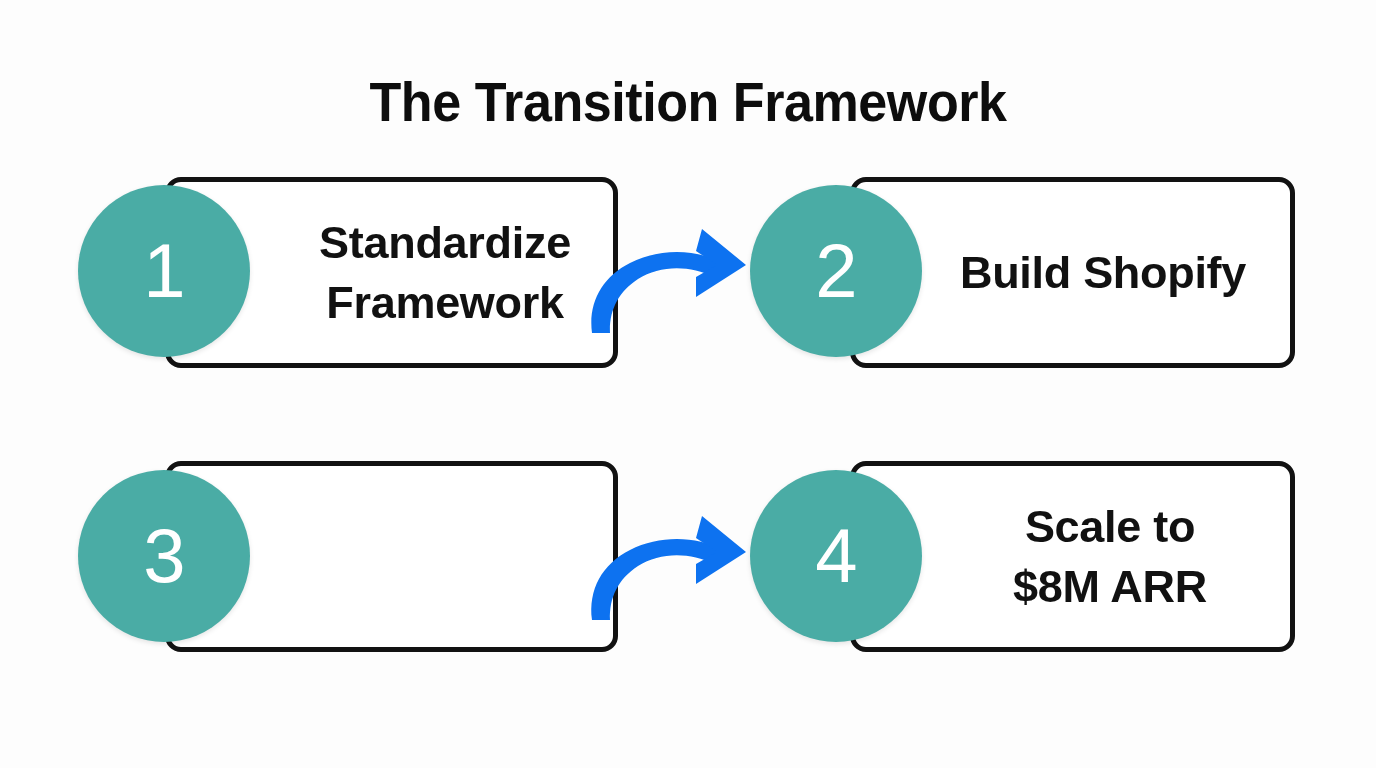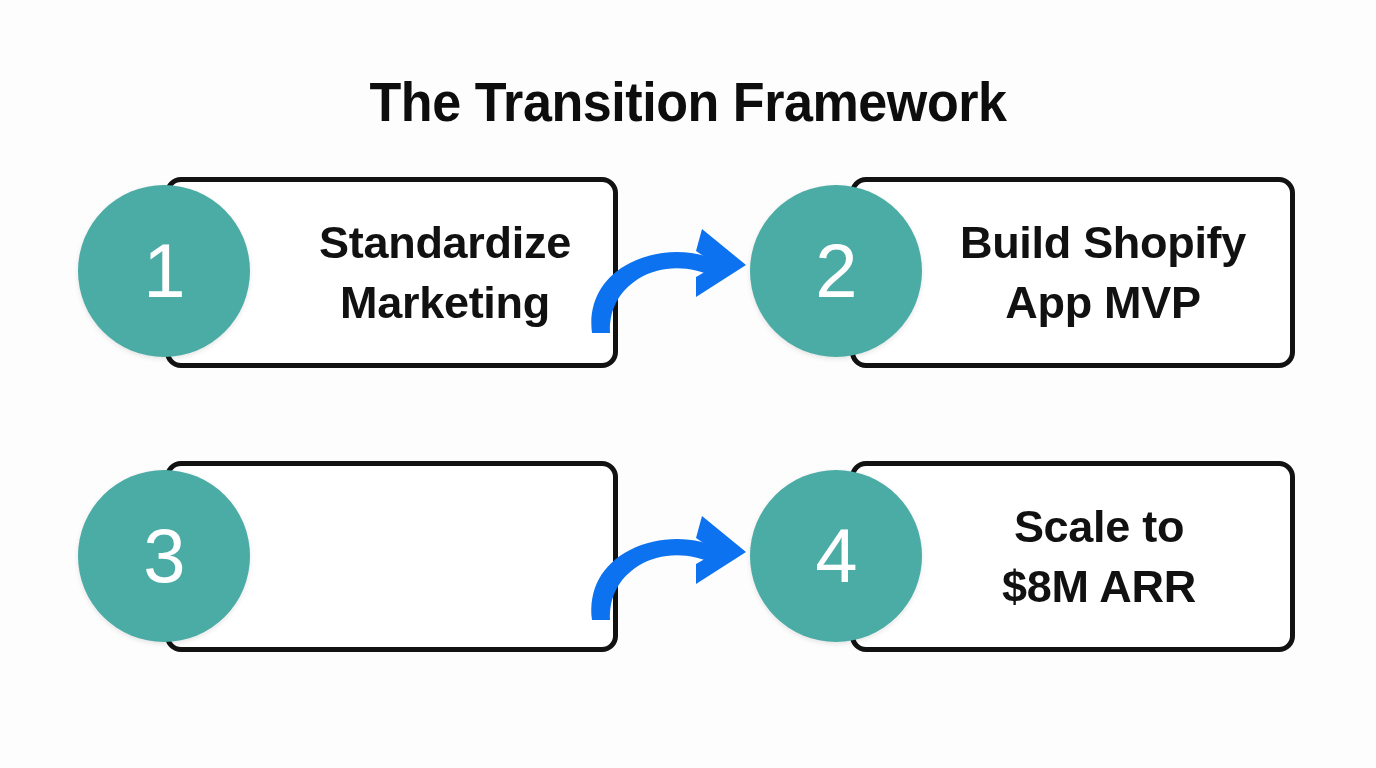--- a/index.html
+++ b/index.html
@@ -98,21 +98,21 @@
 <body>
 
 <div id="canvas">
 
   <div class="title">The Transition Framework</div>
 
   <div class="step" style="left:165px; top:177px; width:453px; height:191px;">
     <div class="card" style="width:453px; height:191px;"></div>
     <div class="card-text" style="left:120px; top:0; width:320px; height:191px;">
       <span>Standardize</span>
-      <span>Marketing</span>
+      <span>Framework</span>
     </div>
   </div>
   <div class="badge" style="left:78px; top:185px; width:172px; height:172px;">
     <span>1</span>
   </div>
 
   <div class="arrow" style="left:586px; top:225px; width:164px; height:110px;">
     <svg width="164" height="110" viewBox="0 0 164 110" xmlns="http://www.w3.org/2000/svg">
       <path d="M6 108
                C 2 78, 16 52, 44 38
@@ -122,21 +122,20 @@
                C 32 67, 23 86, 24 108
                Z" fill="#0d72f0"></path>
       <path d="M116 4 L 160 40 L 110 72 L 110 52 L 131 40 L 110 26 Z" fill="#0d72f0"></path>
     </svg>
   </div>
 
   <div class="step" style="left:850px; top:177px; width:445px; height:191px;">
     <div class="card" style="width:445px; height:191px;"></div>
     <div class="card-text" style="left:78px; top:0; width:350px; height:191px;">
       <span>Build Shopify</span>
-      <span>App MVP</span>
     </div>
   </div>
   <div class="badge" style="left:750px; top:185px; width:172px; height:172px;">
     <span>2</span>
   </div>
 
   <div class="step" style="left:165px; top:461px; width:453px; height:191px;">
     <div class="card" style="width:453px; height:191px;"></div>
     <div class="card-text" style="left:125px; top:0; width:315px; height:191px;">
     </div>
@@ -153,21 +152,21 @@
                L 128 52
                C 104 40, 74 40, 52 54
                C 32 67, 23 86, 24 108
                Z" fill="#0d72f0"></path>
       <path d="M116 4 L 160 40 L 110 72 L 110 52 L 131 40 L 110 26 Z" fill="#0d72f0"></path>
     </svg>
   </div>
 
   <div class="step" style="left:850px; top:461px; width:445px; height:191px;">
     <div class="card" style="width:445px; height:191px;"></div>
-    <div class="card-text" style="left:89px; top:0; width:320px; height:191px;">
+    <div class="card-text" style="left:100px; top:0; width:320px; height:191px;">
       <span>Scale to</span>
       <span>$8M ARR</span>
     </div>
   </div>
   <div class="badge" style="left:750px; top:470px; width:172px; height:172px;">
     <span>4</span>
   </div>
 
 </div>
 

